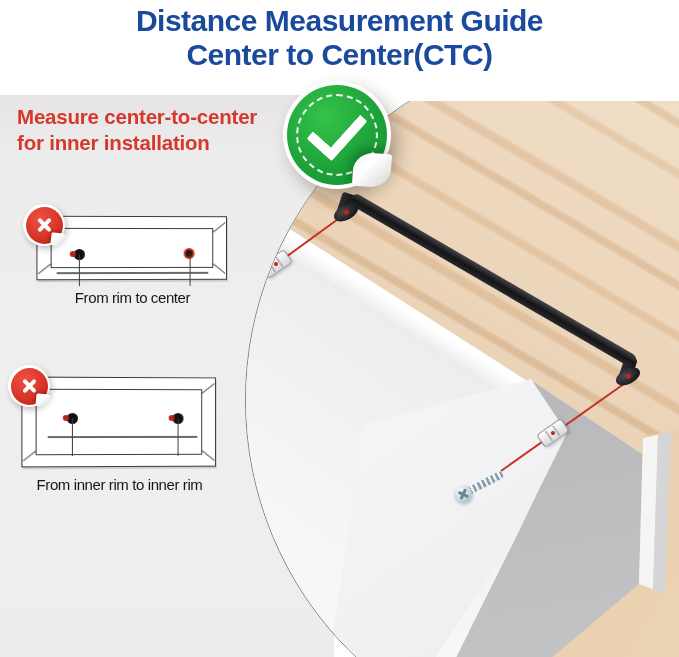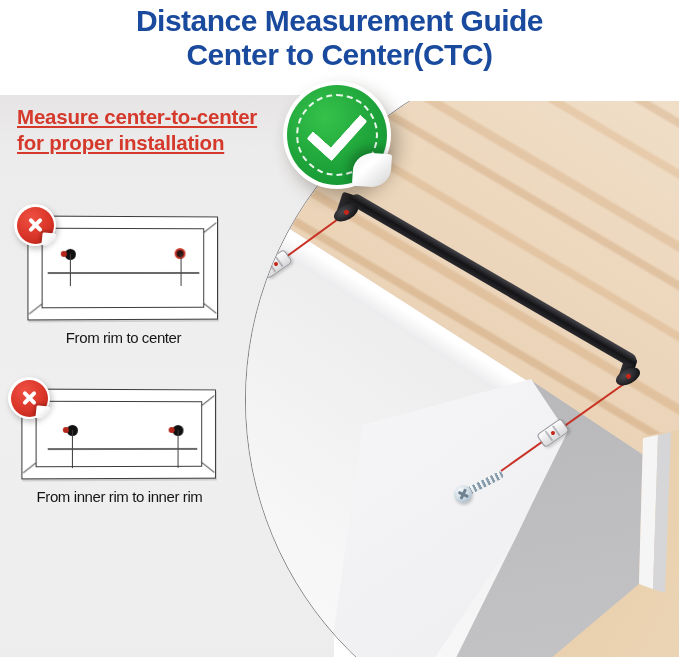--- a/index.html
+++ b/index.html
@@ -9,21 +9,21 @@
   
   .title{position:absolute;left:0;top:4px;width:100%;text-align:center;z-index:6;
          color:#1a4a9e;font-weight:bold;font-size:30px;line-height:34px;letter-spacing:-0.5px;}
 
   
   .banner{position:absolute;left:0;top:95px;width:334px;height:562px;z-index:1;
           background:linear-gradient(180deg,#e6e4e5 0%,#edecec 10%,#f0eff0 55%,#eeedee 100%);
           border-top-right-radius:18px;}
 
   .callout{position:absolute;left:17px;top:104px;z-index:3;color:#d5392c;
-           font-weight:bold;font-size:20.5px;line-height:26px;letter-spacing:-0.2px;text-decoration:underline;}
+           font-weight:bold;font-size:20.5px;line-height:26px;letter-spacing:-0.2px;}
 
   
   .photo-clip{position:absolute;left:0;top:101px;width:679px;height:556px;overflow:hidden;z-index:2;}
   .circle{position:absolute;left:245px;top:-56px;width:710px;height:710px;border-radius:50%;
           overflow:hidden;border:1px solid #828286;box-sizing:border-box;background:#eee;}
   .circle > div{position:absolute;}
   .ph-base{inset:0;background:linear-gradient(215deg,#c9c9cd 0%,#dfdfe2 30%,#ededee 55%,#f7f7f8 80%,#fbfbfb 100%);}
   .ph-wood{left:-130px;top:72px;width:1150px;height:620px;transform-origin:0 0;
            transform:rotate(32.6deg) translateY(-620px);
            background-color:#f2e0c8;
@@ -177,33 +177,33 @@
       <div class="screw-shaft"></div>
       <div class="screw-head">
         <i class="c1"></i>
           <i class="c2"></i>
       </div>
     </div>
   </div>
 
   <div class="callout">
     <div>Measure center-to-center</div>
-    <div>for proper installation</div>
+    <div>for inner installation</div>
   </div>
 
   <div class="badge">
     <div class="badge-disc">
       <div class="badge-green"></div>
       <div class="badge-dash"></div>
       <div class="badge-check"></div>
       <div class="badge-curl"></div>
     </div>
   </div>
 
-  <div class="panel" style="left:28px;top:216px;width:191px;height:104px">
+  <div class="panel" style="left:37px;top:216px;width:191px;height:64px">
     <div class="plate">
       <div class="inner"></div>
       <i class="bv tl"></i>
         <i class="bv tr"></i>
         <i class="bv bl"></i>
         <i class="bv br"></i>
       <span class="pin" style="left:41px;top:37px">
         <i class="dot"></i>
           <i class="reddot"></i>
           <i class="stem" style="height:32px"></i>
@@ -218,21 +218,21 @@
       <div class="xb-disc">
           <div class="xb-red"></div>
         <i class="xbar a"></i>
           <i class="xbar b"></i>
         <i class="xb-curl"></i>
         </div>
     </div>
     <div class="caption">From rim to center</div>
   </div>
 
-  <div class="panel" style="left:22px;top:389px;width:195px;height:90px">
+  <div class="panel" style="left:22px;top:377px;width:195px;height:90px">
     <div class="plate">
       <div class="inner"></div>
       <i class="bv tl"></i>
         <i class="bv tr"></i>
         <i class="bv bl"></i>
         <i class="bv br"></i>
       <span class="pin" style="left:49px;top:40px">
         <i class="dot"></i>
           <i class="reddot"></i>
           <i class="stem" style="height:38px"></i>

